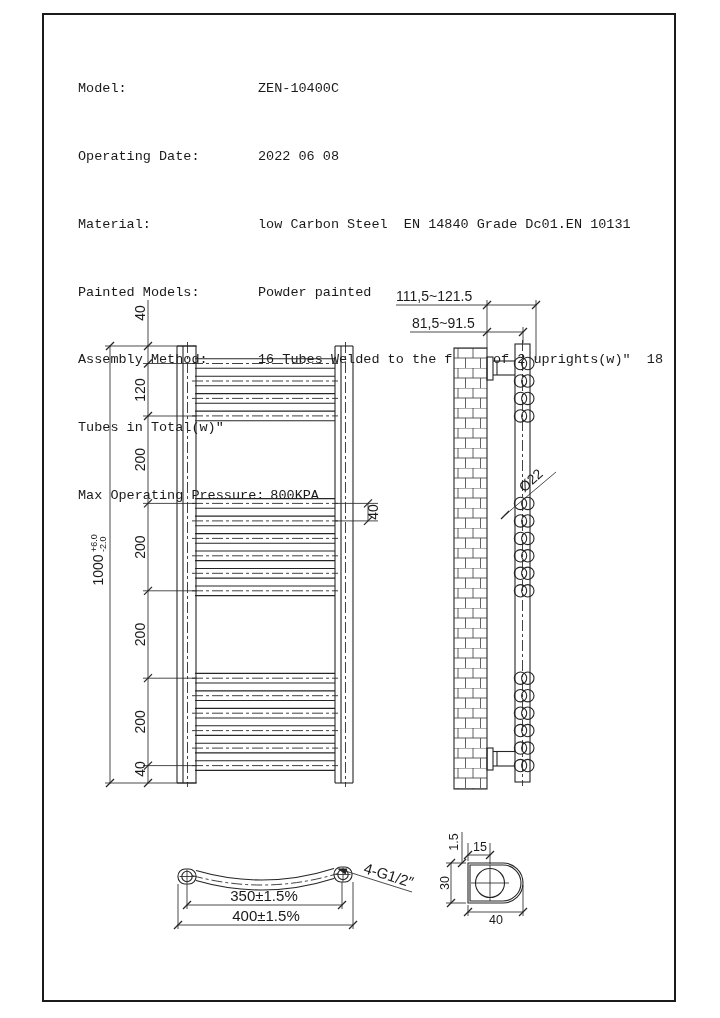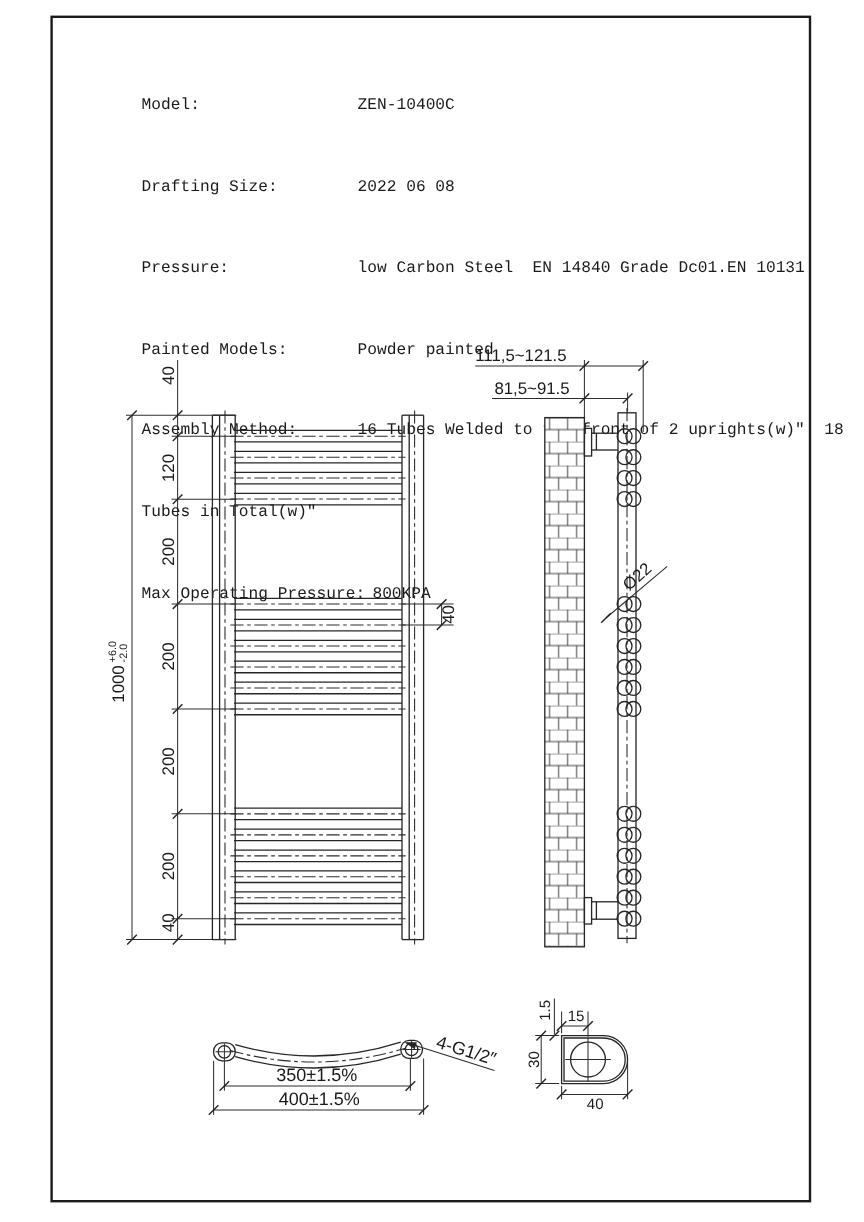--- a/index.html
+++ b/index.html
@@ -1,42 +1,42 @@
 <!DOCTYPE html>
 <html><head>
 <meta charset="utf-8">
 <style>
   html,body{margin:0;padding:0;background:#ffffff;}
   .page{position:relative;width:720px;height:1018px;background:#ffffff;overflow:hidden;
         font-family:"Liberation Sans",sans-serif;color:#1c1c1c;}
   .frame{position:absolute;left:42px;top:13px;width:634px;height:989px;border:2px solid #1b1b1b;box-sizing:border-box;}
   .spec{position:absolute;left:78px;top:33px;font-family:"Liberation Mono",monospace;
         font-size:13.5px;line-height:22.6px;color:#1a1a1a;white-space:pre;}
-  .spec .row{display:flex;margin-left:40px;}
+  .spec .row{display:flex;}
   .spec .lbl{display:inline-block;width:180px;}
   .spec .gap{display:inline-block;width:6px;}
   svg text{font-family:"Liberation Sans",sans-serif;fill:#1a1a1a;}
   .ln{stroke:#262626;stroke-width:1.1;fill:none;}
   .thin{stroke:#2c2c2c;stroke-width:0.85;fill:none;}
   .dd{stroke:#2c2c2c;stroke-width:0.9;fill:none;stroke-dasharray:11 3 3 3;}
   .dimtxt{font-size:14px;}
   .dimtxt-s{font-size:12.5px;}
   .dimtxt-l{font-size:15px;}
   .tol{font-size:9px;}
 </style>
 </head>
 <body>
 
 <div class="page">
   <div class="frame"></div>
 
   <div class="spec">
     <div class="row"><span class="lbl">Model:</span><span>ZEN-10400C</span></div>
-    <div class="row"><span class="lbl">Drafting Size:</span><span>2022 06 08</span></div>
-    <div class="row"><span class="lbl">Pressure:</span><span>low Carbon Steel  EN 14840 Grade Dc01.EN 10131</span></div>
+    <div class="row"><span class="lbl">Operating Date:</span><span>2022 06 08</span></div>
+    <div class="row"><span class="lbl">Material:</span><span>low Carbon Steel  EN 14840 Grade Dc01.EN 10131</span></div>
     <div class="row"><span class="lbl">Painted Models:</span><span>Powder painted</span></div>
     <div class="row"><span class="lbl">Assembly Method:</span><span>16 Tubes Welded to the front of 2 uprights(w)″  18</span></div>
     <div class="row"><span>Tubes in Total(w)″</span></div>
     <div class="row"><span>Max Operating Pressure:</span><span class="gap"></span><span>800KPA</span></div>
   </div>
 
   <svg width="720" height="1018" viewBox="0 0 720 1018" style="position:absolute;left:0;top:0;">
     <defs>
 
       <g id="ftube">

